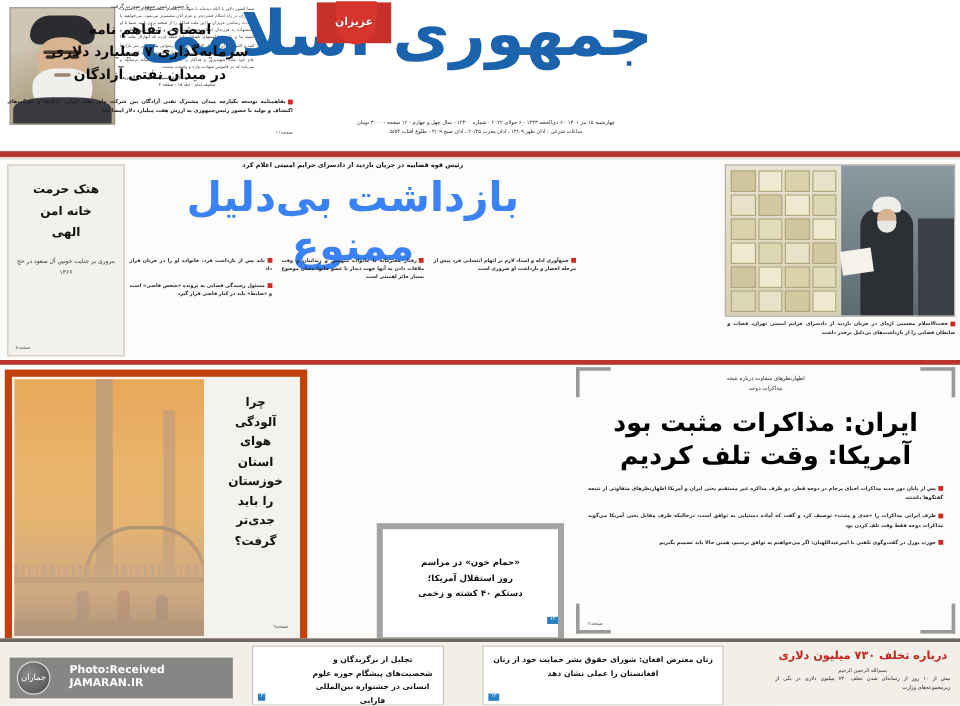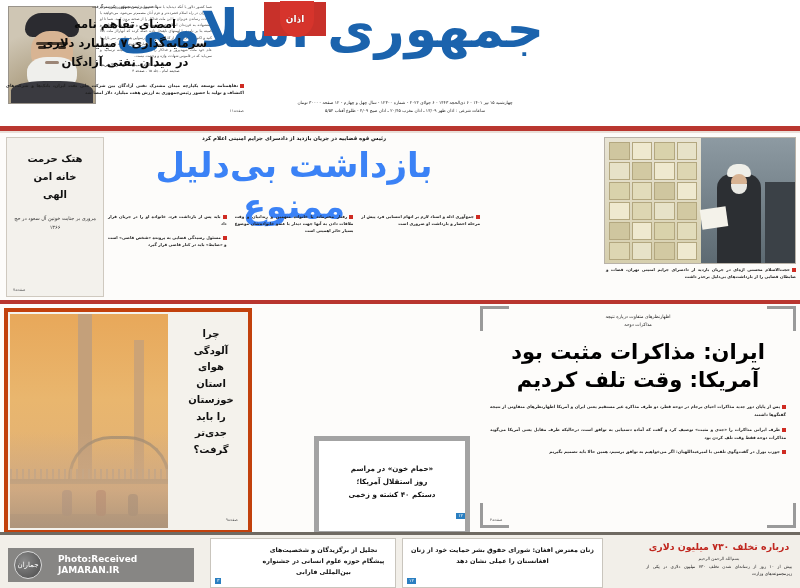--- a/index.html
+++ b/index.html
@@ -134,21 +134,21 @@
   .rightBul .b{font-size:4.1px;line-height:1.8;direction:rtl;text-align:justify;
      color:#222;font-weight:bold;}
 
   .ruleRed2{position:absolute;left:0;top:300px;width:800px;height:4px;
      background:#b9362f;}
 
   
   .band3{position:absolute;left:0;top:306px;width:800px;height:224px;}
 
   .pollBox{position:absolute;left:4px;top:2px;width:240px;height:218px;
-     background:#f4f2ec;border:4px solid #c2410c;}
+     background:#f4f2ec;border:6px solid #c2410c;}
   .pollBox h3{margin:0;position:absolute;right:6px;top:14px;width:62px;
      font-size:10px;line-height:1.65;text-align:center;direction:rtl;
      font-weight:bold;color:#111;}
   .pollBox .pg{position:absolute;right:10px;bottom:8px;}
   .bridgePhoto{position:absolute;left:2px;top:2px;width:158px;height:214px;
      overflow:hidden;background:linear-gradient(180deg,#e8a85a 0%,#e9b66e 40%,#dcae7a 100%);}
   .bridgePhoto .haze{position:absolute;left:0;bottom:0;width:158px;height:96px;
      background:linear-gradient(180deg,rgba(222,180,132,0) 0%,rgba(204,168,132,.85) 60%,rgba(176,150,124,.95) 100%);}
   .bridgePhoto .pylon{position:absolute;width:14px;background:#c4a07a;}
   .bridgePhoto .deck{position:absolute;left:0;bottom:44px;width:158px;height:5px;
@@ -234,21 +234,21 @@
     <div class="quote">
       <div class="microtext">شما کشور دلاور با آنکه دیده‌اید با شهادت رساندن شخصیتهای بزرگ صفوف فداکاران در راه اسلام فشرده‌تر و عزم آنان مصمم‌تر می‌شود، می‌خواهید با شهادت رساندن عزیزان ما این ملت فداکار را از صحنه برون کنید. شما تا او استشهاده به فرزندان اسلام چون شهید بهشتی و شهدای عزیز مجلس و کمیته بنا بر نامزد را لهمتهای ناهنجار داده حمله کرده که آنهارااز ملت جدا کنید و اکنون که آن حربه از کار افتاد و کوس رسوایی همدلان بر سر بازارها زده شده در سوزنهایی خزنده و دست به جانبازی لاهوته زده‌اید که به عیال عام خود ملت شهیدپرور و فداکار را با این اعمال وحشیانه ترسانید و نمی‌باید که در قاموس شهادت واژه و وحشت نیست.</div>
       <div class="sig">حضرت امام خمینی قدس سره الشریف</div>
       <div class="src">صحیفه امام - جلد ۱۵ - صفحه ۴</div>
     </div>
 
     <div class="logoWrap">
       <div class="logoTitle">جمهوری اسلامی</div>
       <div class="stamp">
         <div class="ink"></div>
-        <div class="word">اذان</div>
+        <div class="word">عزیزان</div>
       </div>
     </div>
 
     <div class="dateline">
       <div class="l1">چهارشنبه ۱۵ تیر ۱۴۰۱ - ۶ ذی‌الحجه ۱۴۴۳ - ۶ جولای ۲۰۲۲ - شماره ۱۲۳۰۰ - سال چهل و چهارم - ۱۲ صفحه - ۳۰۰۰ تومان</div>
       <div class="l2">ساعات شرعی : اذان ظهر ۱۳/۰۹ ـ اذان مغرب ۲۰/۴۵ ـ اذان صبح ۴/۰۹ - طلوع آفتاب ۵/۵۴</div>
     </div>
 
     <div class="lead">
       <div class="kick">با حضور رئیس جمهور صورت گرفت</div>
@@ -405,21 +405,21 @@
         <div class="b"><span class="sq"></span><span>طرف ایرانی مذاکرات را «جدی و مثبت» توصیف کرد و گفت که آماده دستیابی به توافق است، درحالیکه طرف مقابل یعنی آمریکا می‌گوید مذاکرات دوحه فقط وقت تلف کردن بود</span></div>
         <div class="b"><span class="sq"></span><span>جوزپ بورل در گفت‌وگوی تلفنی با امیرعبداللهیان: اگر می‌خواهیم به توافق برسیم، همین حالا باید تصمیم بگیریم</span></div>
       </div>
       <span class="pg">صفحه۲</span>
     </div>
   </div>
 
   <div class="bottom">
 
 
-    <div class="bcell" style="left:210px;width:186px;padding-left:41px;">
+    <div class="bcell" style="left:210px;width:160px;padding-left:41px;">
       <p>تجلیل از برگزیدگان و شخصیت‌های پیشگام حوزه علوم انسانی در جشنواره بین‌المللی فارابی</p>
       <span class="pgblue">۳</span>
     </div>
 
     <div class="bcell" style="left:402px;width:201px;">
       <p>زنان معترض افغان: شورای حقوق بشر حمایت خود از زنان افغانستان را عملی نشان دهد</p>
       <span class="pgblue">۱۲</span>
     </div>
 
     <div class="violBox">

